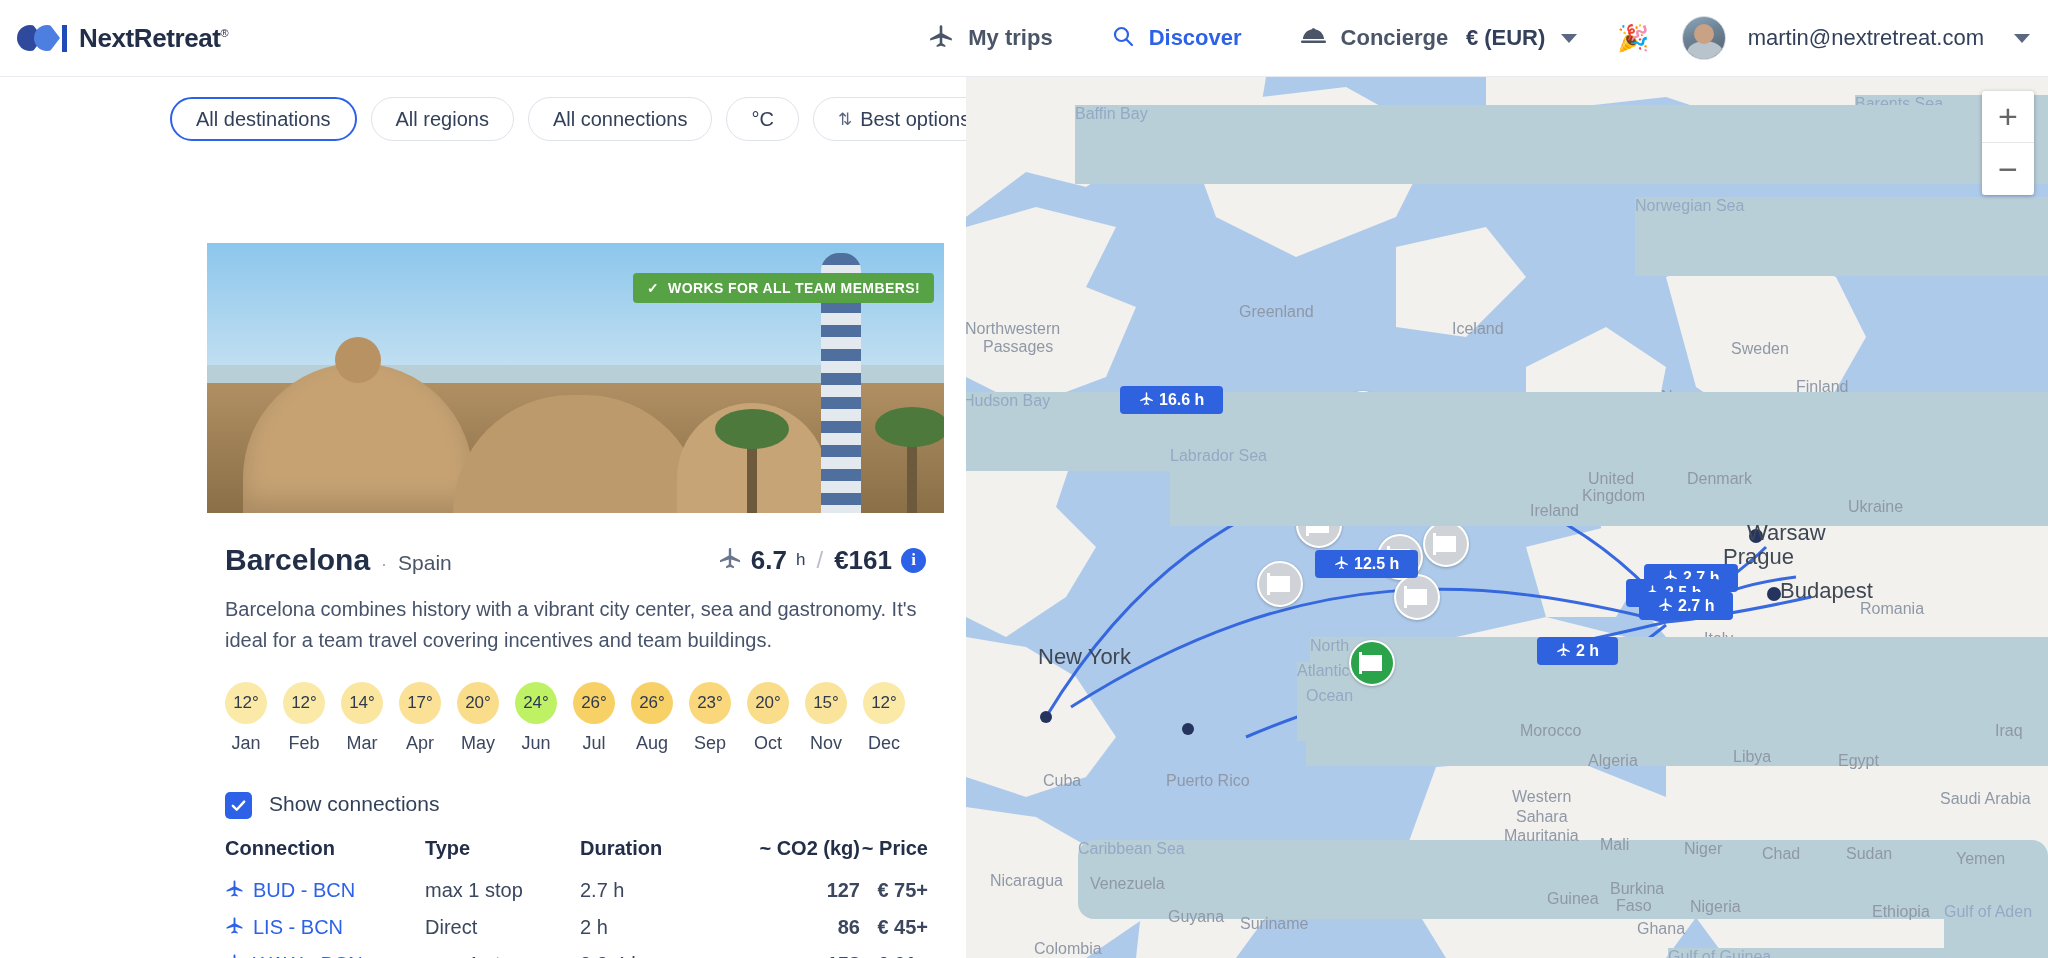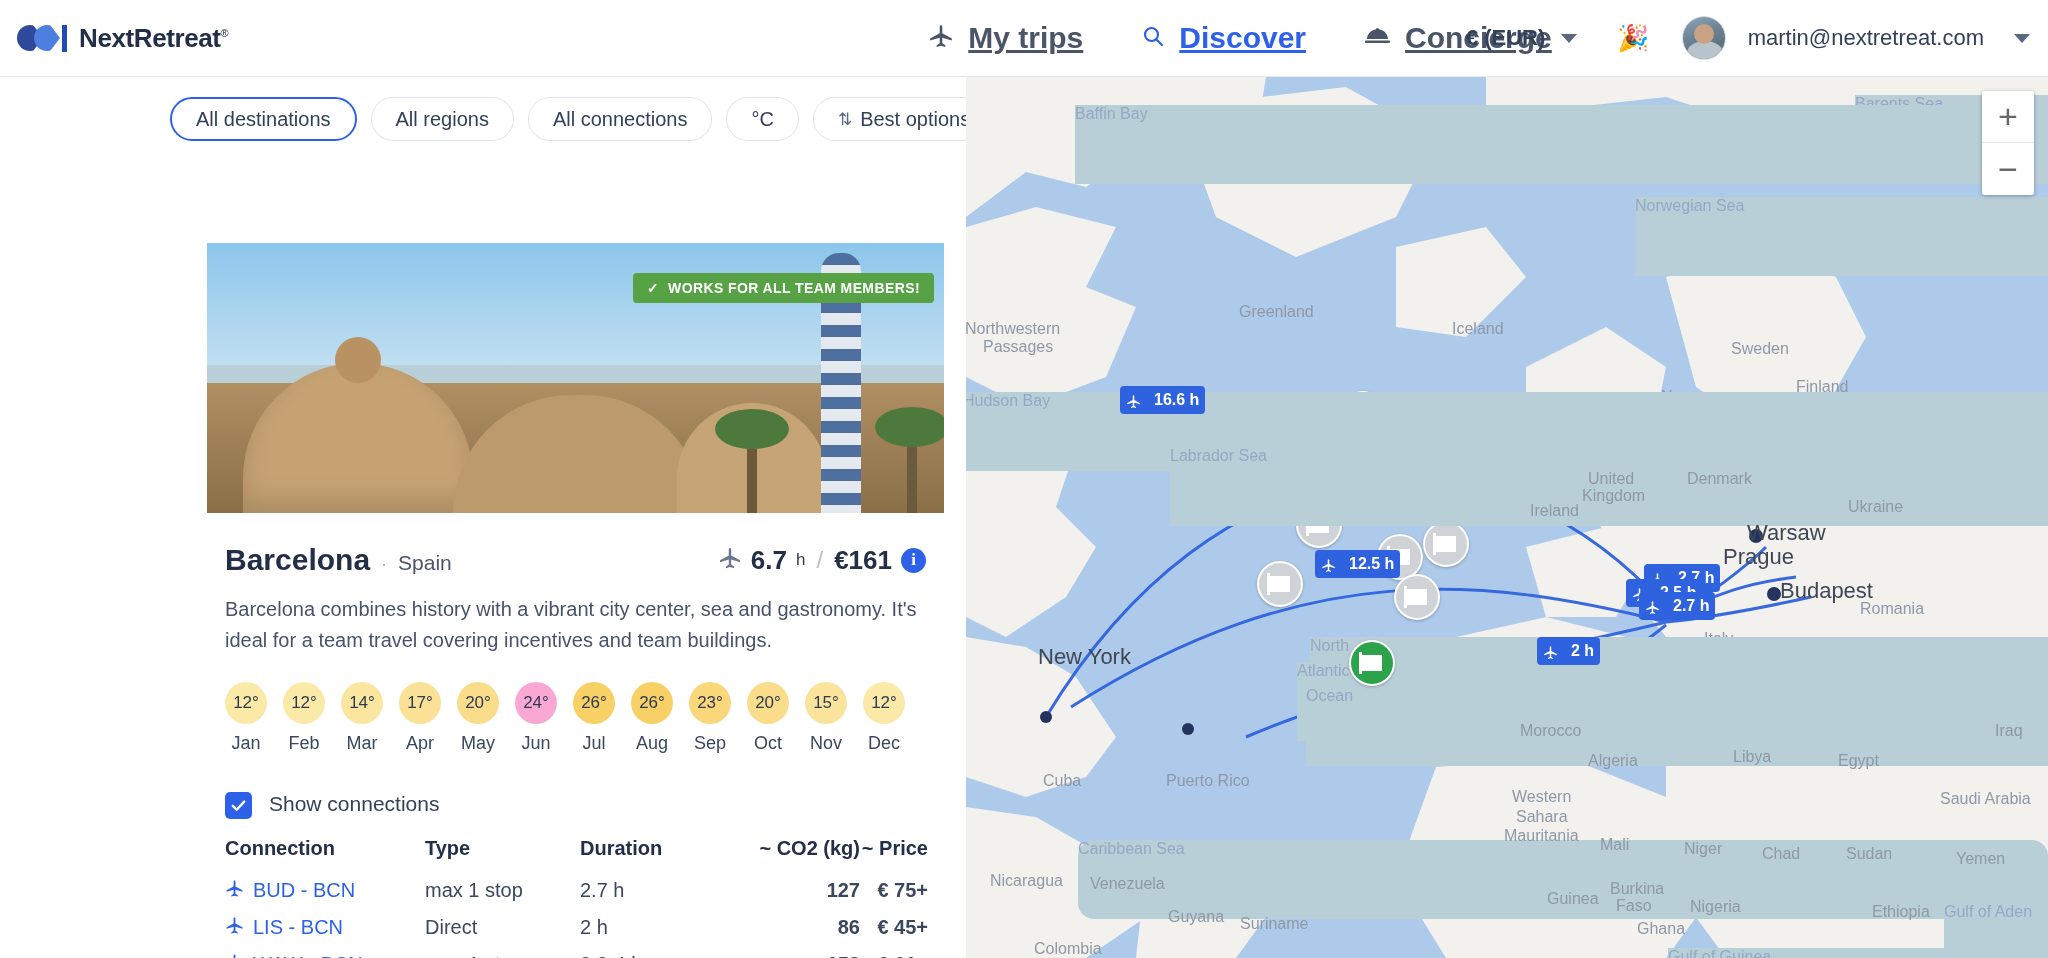--- a/index.html
+++ b/index.html
@@ -26,21 +26,21 @@
   .brand-mark .d1 { left: 0; background: #2f4a9c; border-radius: 50% 50% 50% 50%/50% 50% 50% 50%;
     clip-path: polygon(0 0, 62% 0, 100% 50%, 62% 100%, 0 100%); }
   .brand-mark .d2 { left: 17px; background: #4d7fe0;
     clip-path: polygon(0 0, 62% 0, 100% 50%, 62% 100%, 0 100%); border-radius: 50%; }
   .brand-mark .bar { position: absolute; left: 45px; top: 2px; width: 5px; height: 27px; background: #1f4bb8; }
   .brand-text { font-size: 26px; font-weight: 700; letter-spacing: -0.4px; color: #232f49; margin-left: 6px; }
   .brand-text sup { font-size: 11px; font-weight: 500; vertical-align: super; }
 
   .nav { display: flex; align-items: center; margin-left: 700px; gap: 58px; }
   .nav-item { display: flex; align-items: center; gap: 14px; cursor: pointer; }
-  .nav-label { font-size: 30px; font-weight: 700; color: #4a5568; text-decoration: underline; }
+  .nav-label { font-size: 22px; font-weight: 700; color: #4a5568; }
   .nav-item.active .nav-label { color: #2d62e8; }
   .nav-item.active svg path, .nav-item.active svg circle, .nav-item.active svg line { stroke: #2d62e8; }
 
   .header-right { position: absolute; right: 18px; display: flex; align-items: center; gap: 0; }
   .currency { display: flex; align-items: center; gap: 16px; cursor: pointer; margin-right: 40px; }
   .currency-label { font-size: 22px; font-weight: 600; color: #33405a; }
   .chev { width: 0; height: 0; border-left: 8px solid transparent; border-right: 8px solid transparent;
           border-top: 9px solid #5c6882; }
   .confetti { font-size: 26px; margin-right: 32px; cursor: pointer; line-height: 1; }
   .avatar {
@@ -140,22 +140,22 @@
          background: #aecaea; overflow: hidden; }
   .maplabel { position: absolute; font-size: 16px; color: #8f98a6; white-space: nowrap; }
   .maplabel.sea { color: #93a9c4; font-style: normal; }
   .maplabel.city { font-size: 22px; color: #3f4754; font-weight: 400; }
   .zoomctl { position: absolute; right: 14px; top: 14px; width: 52px; background: #fff;
              border-radius: 3px; box-shadow: 0 1px 4px rgba(0,0,0,.3); z-index: 12; }
   .zoomctl div { height: 52px; display:flex; align-items:center; justify-content:center;
                  font-size: 34px; color: #666; cursor: pointer; }
   .zoomctl div:first-child { border-bottom: 1px solid #e6e6e6; }
   .flight-badge { position: absolute; background: #2f62de; color: #fff; font-size: 16px;
-                  font-weight: 700; padding: 5px 6px; border-radius: 4px; display:flex;
-                  align-items:flex-end; gap:13px; white-space: nowrap; z-index: 10; }
+                  font-weight: 700; padding: 5px 19px; border-radius: 4px; display:flex;
+                  align-items:flex-start; gap:5px; white-space: nowrap; z-index: 10; }
   .pin { position: absolute; width: 46px; height: 46px; border-radius: 50%;
          background: #cfd2d6; border: 2px solid #fff; display:flex; align-items:center;
          justify-content:center; box-shadow: 0 1px 3px rgba(0,0,0,.25); }
   .pin.green { background: #2aa34a; z-index: 11; }
   .pin .flag { width: 20px; height: 16px; background: #fff; position: relative; }
   .pin .flag::before { content:''; position:absolute; left:-3px; top:-3px; width:3px; height:22px; background:#fff; }
   .pin.green .flag { background:#fff; }
 </style>
 </head>
 <body>
@@ -305,21 +305,21 @@
               <div class="mname">Apr</div>
             </div>
           <div class="month">
               <div class="mbubble" style="background:#fadd8a">
                 <span>20</span>
                 <span>°</span>
               </div>
               <div class="mname">May</div>
             </div>
           <div class="month">
-              <div class="mbubble" style="background:#f9a8d4">
+              <div class="mbubble" style="background:#bef264">
                 <span>24</span>
                 <span>°</span>
               </div>
               <div class="mname">Jun</div>
             </div>
           <div class="month">
               <div class="mbubble" style="background:#f7d066">
                 <span>26</span>
                 <span>°</span>
               </div>

